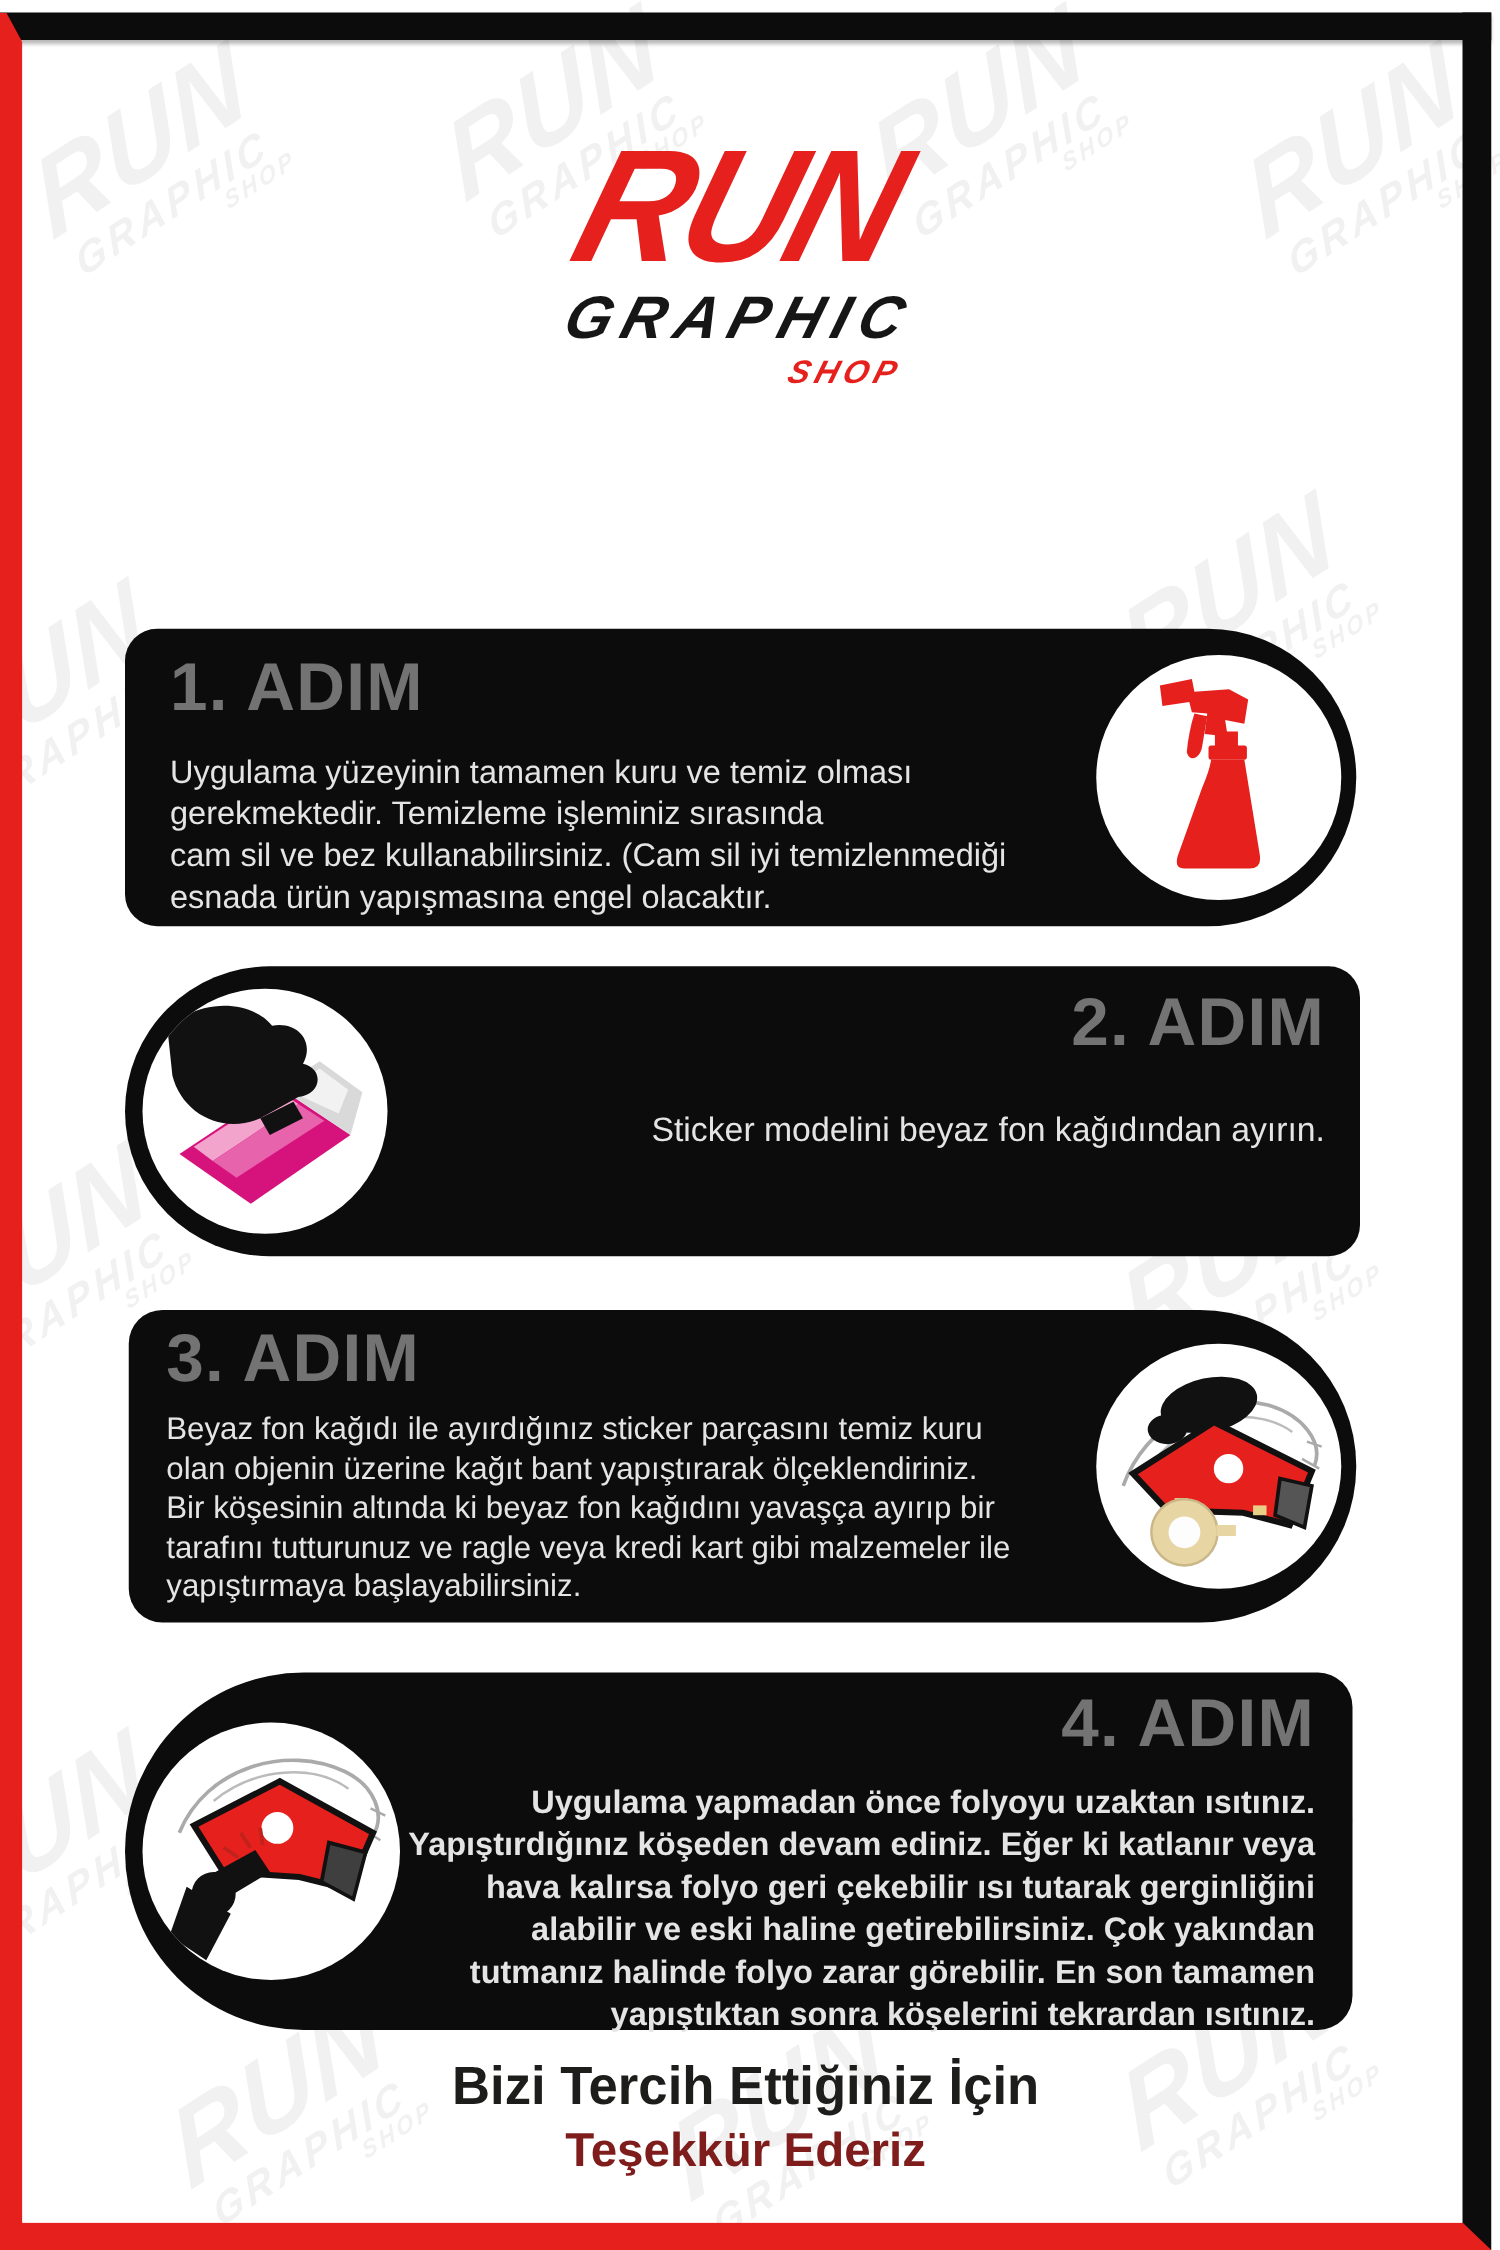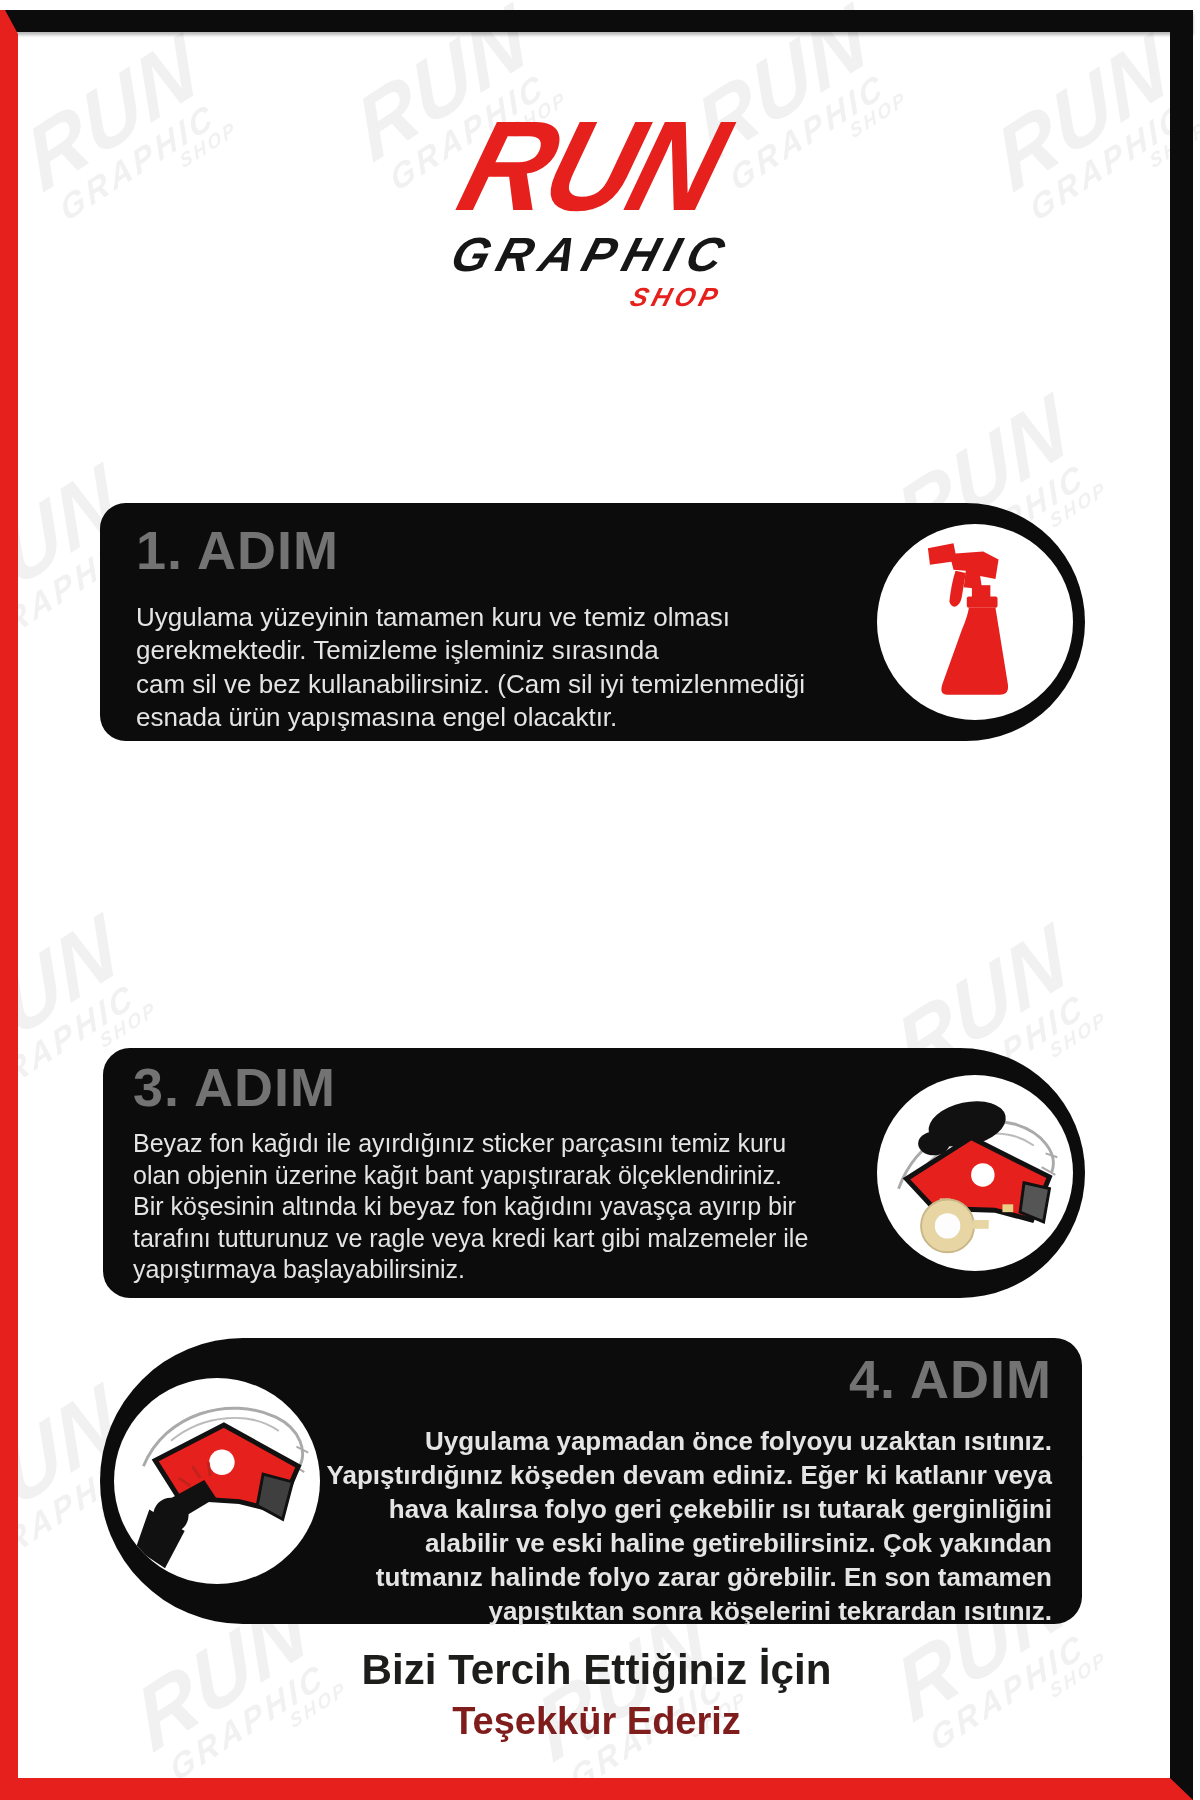--- a/index.html
+++ b/index.html
@@ -160,20 +160,37 @@
             <path d="M36,36 L46,38 L42,62 C40,72 32,74 30,66 C31,56 33,45 36,36 Z"></path>
             <rect x="52" y="50" width="18" height="12"></rect>
             <rect x="47" y="61" width="30" height="11" rx="2"></rect>
             <path d="M49,72 L75,72 L87,146 Q89,157 79,157 L28,157 Q20,157 23,147 L42,94 Q48,80 49,72 Z"></path>
           </g>
         </svg>
       </span>
     </div>
   </div>
 
+  <div class="step step-2">
+    <div class="step-title t-right">2. ADIM</div>
+    <div class="step-text t-right">Sticker modelini beyaz fon kağıdından ayırın.</div>
+    <div class="step-circle circle-left">
+      <span>
+        <svg width="190" height="190" viewBox="0 0 200 200">
+          <polygon points="28,138 112,82 172,122 88,180" fill="#d6127c"></polygon>
+          <polygon points="40,132 112,85 128,96 56,144" fill="#f2a4cd"></polygon>
+          <polygon points="56,144 128,96 150,110 76,158" fill="#e763ab"></polygon>
+          <polygon points="112,82 146,60 182,86 172,122" fill="#d9d9d9"></polygon>
+          <polygon points="118,84 146,66 170,84 162,104" fill="#f2f2f2"></polygon>
+          <path d="M18,34 C40,8 86,6 106,30 C128,26 142,44 132,62 C150,66 148,88 128,90 L96,108 C64,122 30,104 22,72 Z" fill="#111111"></path>
+          <path d="M96,108 L124,94 L132,108 L104,122 Z" fill="#111111"></path>
+        </svg>
+      </span>
+    </div>
+  </div>
 
   <div class="step step-3">
     <div class="step-title t-left">3. ADIM</div>
     <div class="step-text t-left">Beyaz fon kağıdı ile ayırdığınız sticker parçasını temiz kuru
 olan objenin üzerine kağıt bant yapıştırarak ölçeklendiriniz.
 Bir köşesinin altında ki beyaz fon kağıdını yavaşça ayırıp bir
 tarafını tutturunuz ve ragle veya kredi kart gibi malzemeler ile
 yapıştırmaya başlayabilirsiniz.</div>
     <div class="step-circle circle-right">
       <span>

